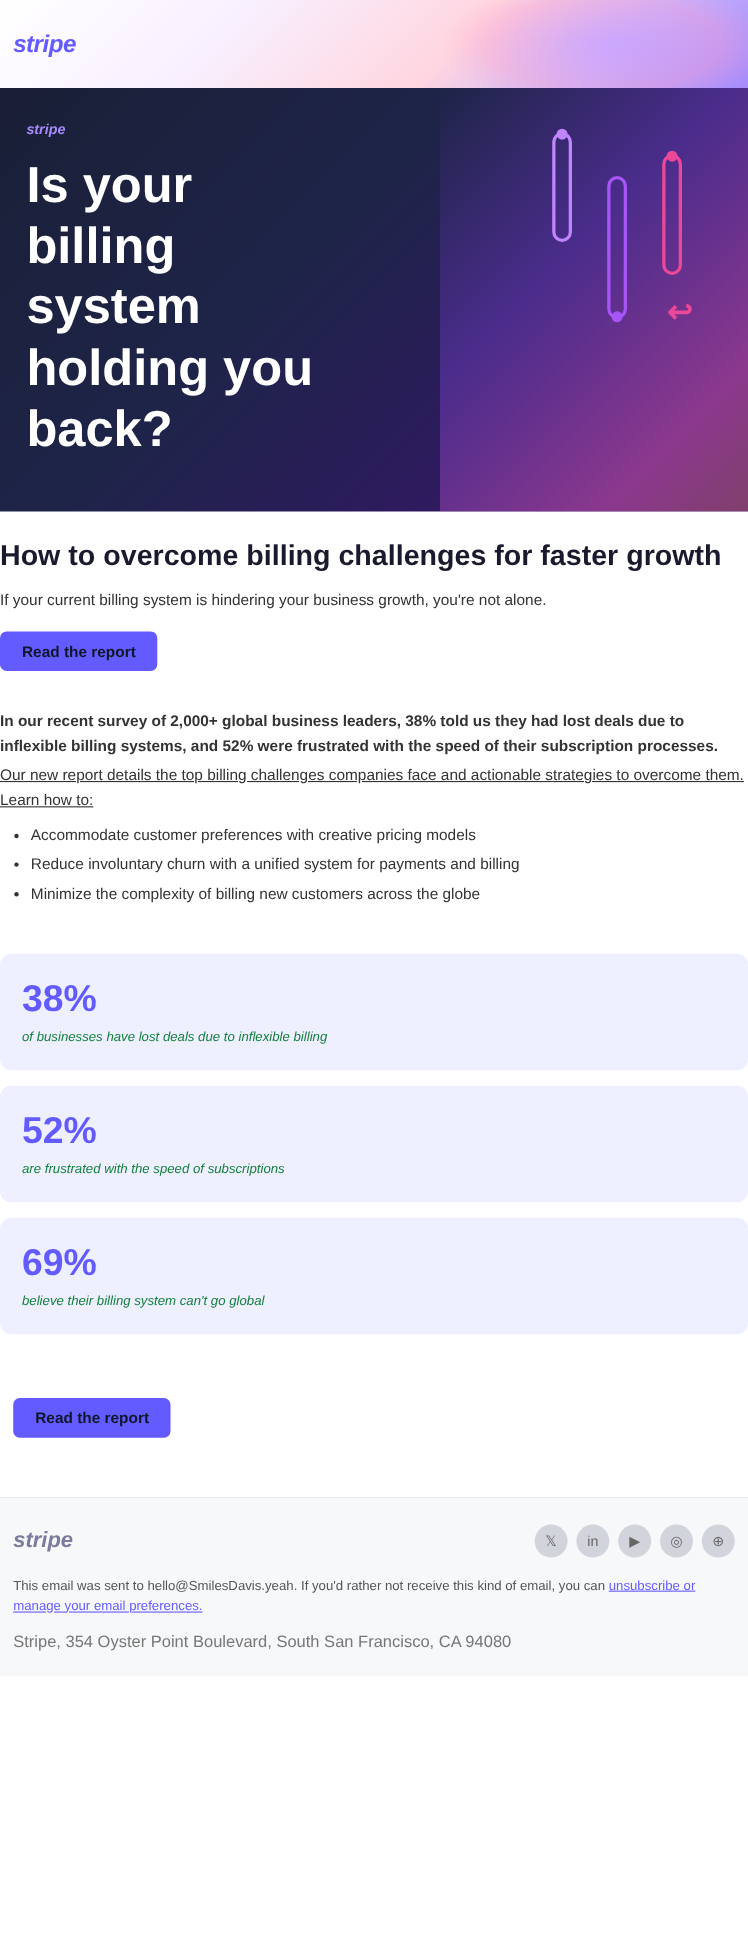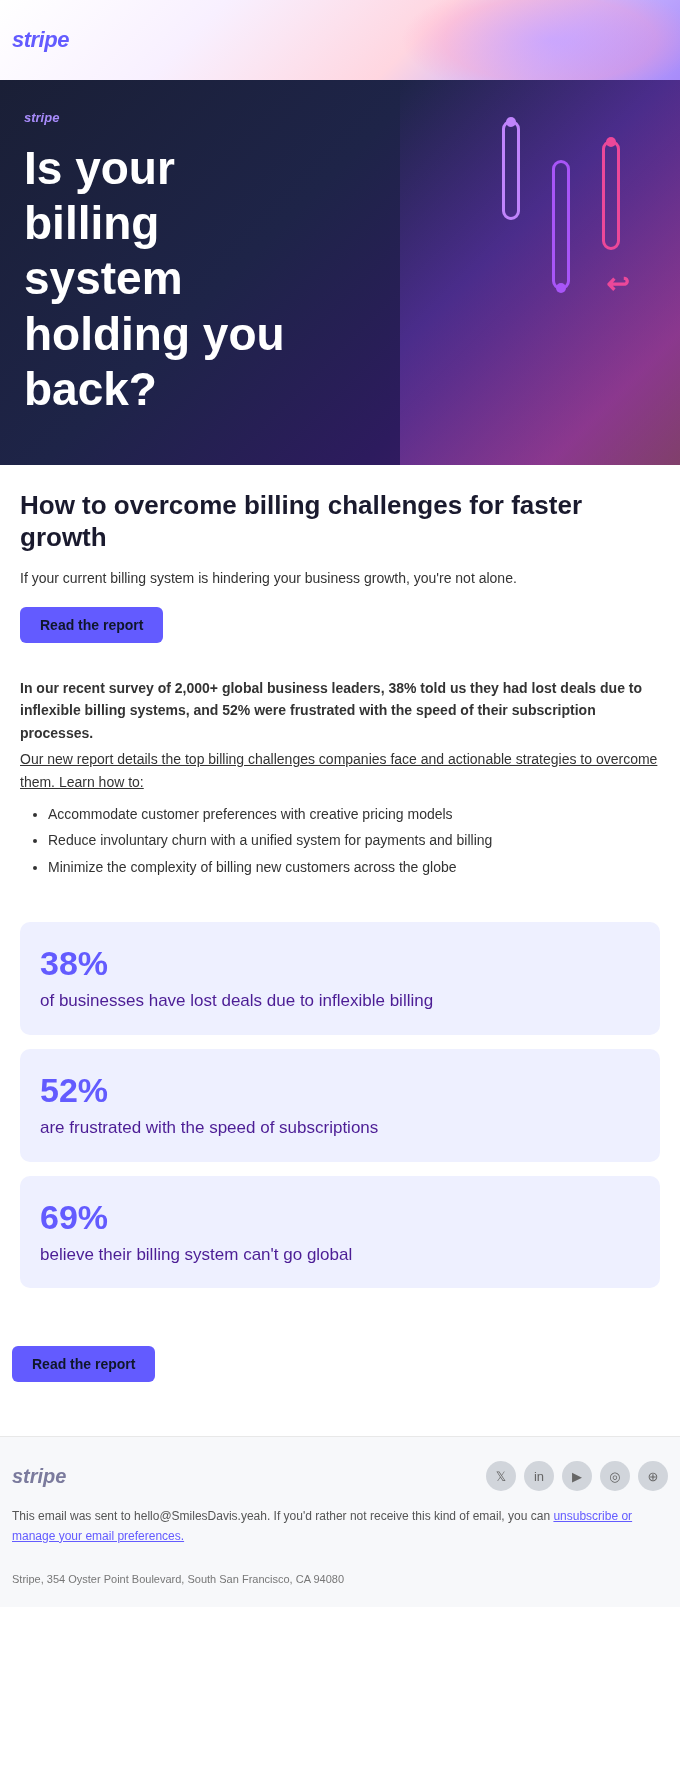--- a/index.html
+++ b/index.html
@@ -153,21 +153,21 @@
     }
     .hero-subtitle {
       color: rgba(255,255,255,0.75);
       font-size: 13px;
       line-height: 1.4;
       max-width: 230px;
     }
 
     
     .main-content {
-      padding: 24px 20px;
+      padding: 24px 0;
       background: #fff;
     }
 
     .section-title {
       font-size: 26px;
       font-weight: 700;
       color: #1a1a2e;
       line-height: 1.25;
       margin-bottom: 14px;
     }
@@ -227,23 +227,24 @@
       padding: 22px 20px;
       margin-bottom: 14px;
     }
     .stat-number {
       font-size: 34px;
       font-weight: 700;
       color: #635bff;
       margin-bottom: 6px;
     }
     .stat-label {
-      font-size: 17px;
-      color: #4c1d95;
+      font-size: 12px;
+      color: #15803d;
       line-height: 1.4;
+      font-style: italic;
     }
 
     
     .second-cta {
       padding: 20px 12px 30px;
       background: #fff;
     }
 
     
     .footer {
@@ -277,29 +278,29 @@
       align-items: center;
       justify-content: center;
       font-size: 13px;
       color: #666;
       cursor: pointer;
     }
     .footer-body-text {
       font-size: 12px;
       color: #555;
       line-height: 1.6;
-      margin-bottom: 25px;
+      margin-bottom: 12px;
     }
     .footer-link {
       color: #635bff;
       text-decoration: underline;
       cursor: pointer;
     }
     .footer-address {
-      font-size: 11px;
+      font-size: 15px;
       color: #777;
       line-height: 1.5;
     }
 
     .spacer { height: 10px; }
   </style>
 </head>
 <body>
 
 <div class="header-area">

